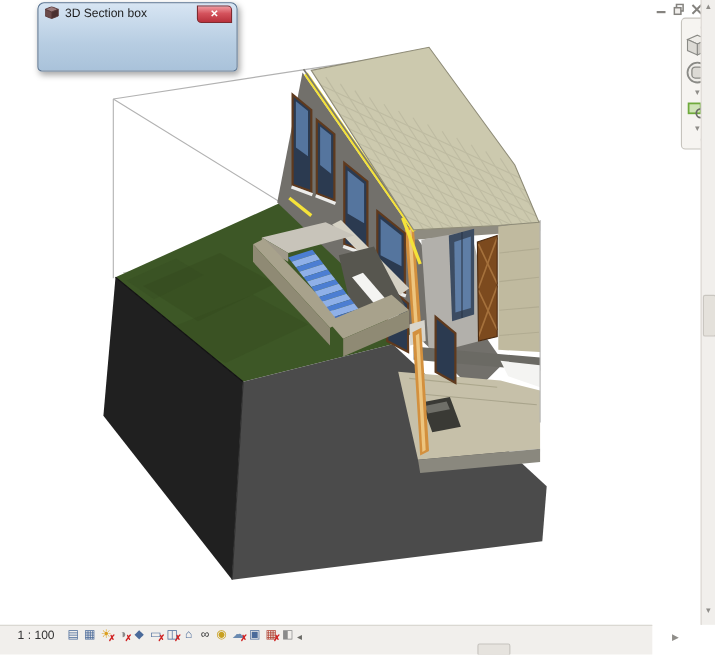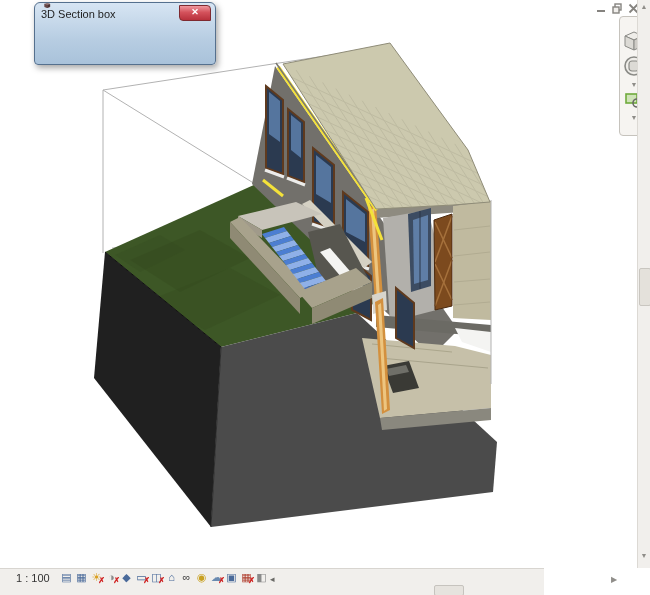--- a/index.html
+++ b/index.html
@@ -3,42 +3,42 @@
 <meta charset="utf-8">
 <style>
   html,body{margin:0;padding:0;}
   body{width:650px;height:595px;overflow:hidden;font-family:"Liberation Sans",sans-serif;background:#fff;position:relative;}
   .abs{position:absolute;}
   
   #canvas{left:0;top:0;width:637px;height:568px;background:#fff;border-right:1px solid #d8d5d0;}
   #vscroll{right:0;top:0;width:12px;height:568px;background:#f1efec;border-left:1px solid #dcd9d4;}
   #vthumb{left:1px;top:268px;width:10px;height:36px;background:#e4e1db;border:1px solid #c9c6c0;border-radius:2px;}
   .scroll-arrow{font-size:7px;color:#8f8d89;left:2px;width:8px;text-align:center;}
-  #bottombar{left:0;top:568px;width:544px;height:27px;background:#f1efec;border-top:1px solid #d8d5d0;}
+  #bottombar{left:0;top:568px;width:593px;height:27px;background:#f1efec;border-top:1px solid #d8d5d0;}
   #hthumb{left:434px;top:16px;width:28px;height:9px;background:#e6e3de;border:1px solid #c6c3be;border-radius:2px;}
   #hscroll-right-arrow{left:611px;top:6px;font-size:8px;color:#8f8d89;}
   #scale-label{left:16px;top:3px;font-size:11px;color:#333;}
   #vc-icons{left:60px;top:2px;display:flex;gap:2px;}
   .vc-icon{width:13px;height:13px;position:relative;font-size:11px;line-height:13px;text-align:center;cursor:default;}
   .vc-icon .off-x{position:absolute;right:-2px;bottom:-3px;color:#d02020;font-size:8px;font-weight:bold;}
   #vc-expander{font-size:9px;color:#6a6a66;margin-left:4px;line-height:15px;}
   
   #mdi-controls{left:596px;top:3px;display:flex;gap:5px;}
   .mdi-btn{width:11px;height:11px;color:#85837f;}
   
   #navbar{left:619px;top:16px;width:28px;height:118px;background:#f6f4f1;border:1px solid #c6c3bd;border-radius:4px;}
   .nav-dot{position:absolute;width:6px;height:6px;border:1px solid #b0ada8;border-radius:50%;right:3px;}
   .nav-item{position:absolute;left:3px;width:22px;text-align:center;}
   .nav-caret{color:#8f8d89;font-size:7px;width:100%;text-align:center;position:absolute;}
   
   #dialog{left:34px;top:2px;width:180px;height:61px;border:1px solid #55708e;border-radius:6px 6px 4px 4px;
     background:linear-gradient(180deg,#dcea f8 0%,#b5cce2 100%);
     background:linear-gradient(180deg,#d7e5f3 0%,#b7cde2 60%,#a9c2da 100%);
     box-shadow:2px 3px 6px rgba(0,0,0,.35);}
-  #dlg-titlebar{position:absolute;left:0;top:0;right:0;height:17px;display:flex;padding-left:6px;flex-direction:column;}
+  #dlg-titlebar{position:absolute;left:0;top:0;right:0;height:17px;display:flex;align-items:center;padding-left:6px;}
   #dlg-icon{width:13px;height:11px;margin-right:5px;}
   #dlg-title{font-size:11px;color:#1e1e1e;}
   #dlg-close{position:absolute;right:4px;top:2px;width:30px;height:14px;border:1px solid #7e2a30;border-radius:0 4px 0 4px;
     background:linear-gradient(180deg,#f0989e 0%,#d4525c 45%,#b8313c 100%);color:#fff;font-size:9px;font-weight:bold;
     text-align:center;line-height:13px;cursor:default;}
   #dlg-body{position:absolute;left:3px;top:17px;right:3px;bottom:3px;background:#fdfdfd;border:1px solid #9ab0c8;border-radius:2px;}
   #dlg-track{position:absolute;left:8px;top:14px;right:8px;height:1px;background:#a8a8a8;}
   #dlg-thumb{position:absolute;top:6px;width:9px;height:17px;background:linear-gradient(180deg,#f4f9fd,#cfe0ef);border:1px solid #7d9ab8;border-radius:2px;}
   #dlg-ticks{position:absolute;left:8px;right:8px;top:25px;height:0;border-bottom:2px dotted #b8b8b8;}
   #dlg-link{position:absolute;right:8px;bottom:3px;font-size:10px;color:#0b5cc4;text-decoration:underline;cursor:pointer;}

